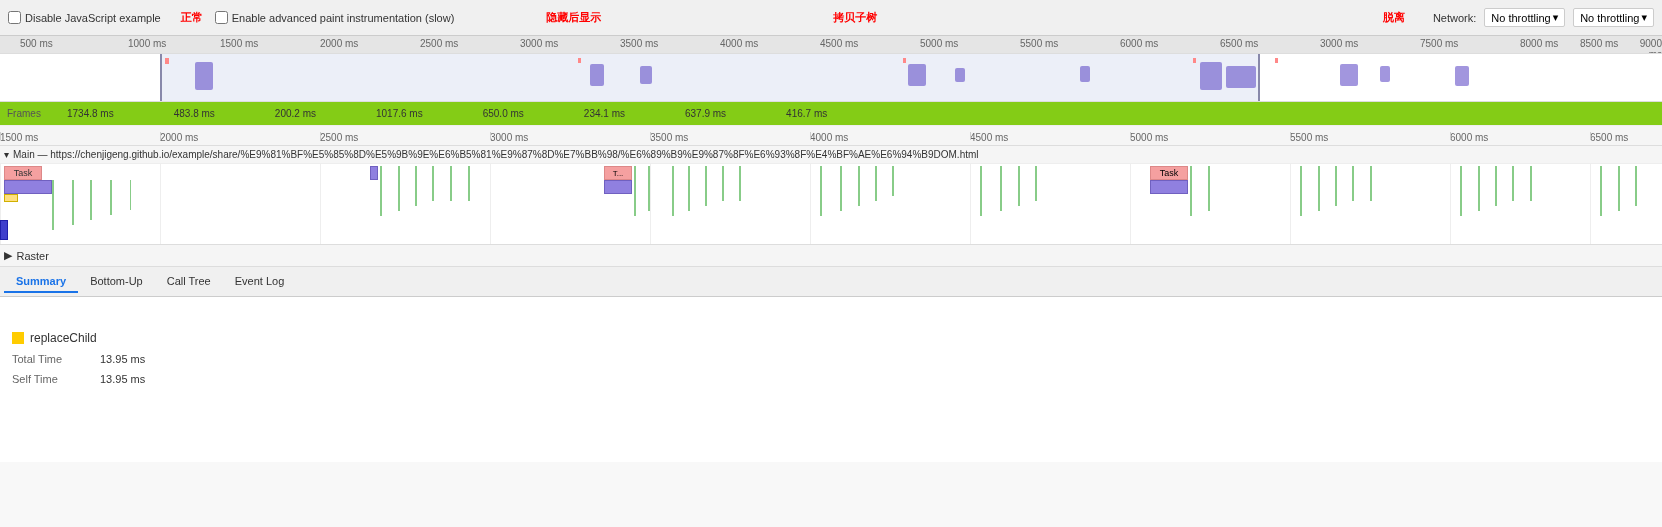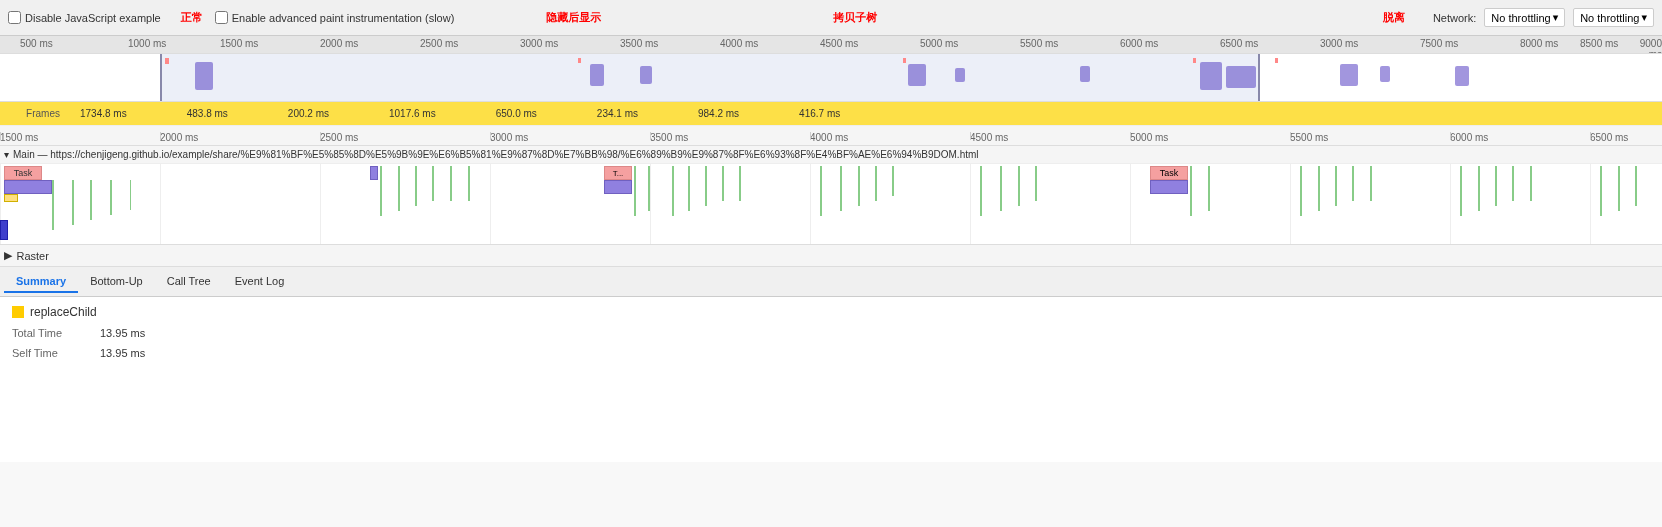--- a/index.html
+++ b/index.html
@@ -99,21 +99,21 @@
       border: none; background: transparent; color: #333;
       border-bottom: 2px solid transparent;
     }
     .tab-btn.active { border-bottom: 2px solid #1a73e8; color: #1a73e8; font-weight: 600; }
 
     
     .summary-panel {
       background: #fff; padding: 8px 12px; height: 165px; overflow-y: auto;
     }
     .summary-title-row {
-      display: flex; align-items: center; gap: 6px; margin-bottom: 6px;
+      display: flex; align-items: center; gap: 6px; margin-bottom: 6px; margin-top: 26px;
     }
     .color-box { width: 12px; height: 12px; display: inline-block; flex-shrink: 0; }
     .summary-name { font-size: 12px; color: #333; font-weight: 500; }
     .summary-row { display: flex; gap: 8px; margin-bottom: 4px; padding: 2px 0; }
     .summary-key { color: #666; font-size: 11px; min-width: 80px; }
     .summary-value { color: #333; font-size: 11px; }
   </style>
 </head>
 <body>
 
@@ -182,30 +182,30 @@
   <div class="overview-bar overview-purple" style="left:1380px;top:12px;width:10px;height:16px;"></div>
   <div class="overview-bar overview-purple" style="left:1455px;top:12px;width:14px;height:20px;"></div>
 
   <div style="position:absolute;left:165px;top:4px;width:4px;height:6px;background:#f88;"></div>
   <div style="position:absolute;left:578px;top:4px;width:3px;height:5px;background:#f88;"></div>
   <div style="position:absolute;left:903px;top:4px;width:3px;height:5px;background:#f88;"></div>
   <div style="position:absolute;left:1193px;top:4px;width:3px;height:5px;background:#f88;"></div>
   <div style="position:absolute;left:1275px;top:4px;width:3px;height:5px;background:#f88;"></div>
 </div>
 
-<div class="frames-row" style="position:relative; height:24px; background:#fde047; border-bottom:1px solid #eee; display:flex; align-items:center; overflow:hidden; padding-left:20px;text-align:right;">
+<div class="frames-row" style="position:relative; height:24px; background:#84cc16; border-bottom:1px solid #eee; display:flex; align-items:center; overflow:hidden; padding-left:7px;">
   <span class="frames-label" style="min-width:40px;font-size:10px;color:#555;">Frames</span>
   <div style="display:flex; gap:60px; margin-left:20px; font-size:10px; color:#333;">
     <span>1734.8 ms</span>
     <span>483.8 ms</span>
     <span>200.2 ms</span>
     <span>1017.6 ms</span>
     <span>650.0 ms</span>
     <span>234.1 ms</span>
-    <span>984.2 ms</span>
+    <span>637.9 ms</span>
     <span>416.7 ms</span>
   </div>
 </div>
 
 <div class="detail-ruler" style="height:20px; background:#f5f5f5; border-bottom:1px solid #ddd; position:relative; overflow:hidden;">
   <div class="detail-tick" style="left:0px;">1500 ms</div>
   <div class="detail-tick" style="left:160px;">2000 ms</div>
   <div class="detail-tick" style="left:320px;">2500 ms</div>
   <div class="detail-tick" style="left:490px;">3000 ms</div>
   <div class="detail-tick" style="left:650px;">3500 ms</div>

